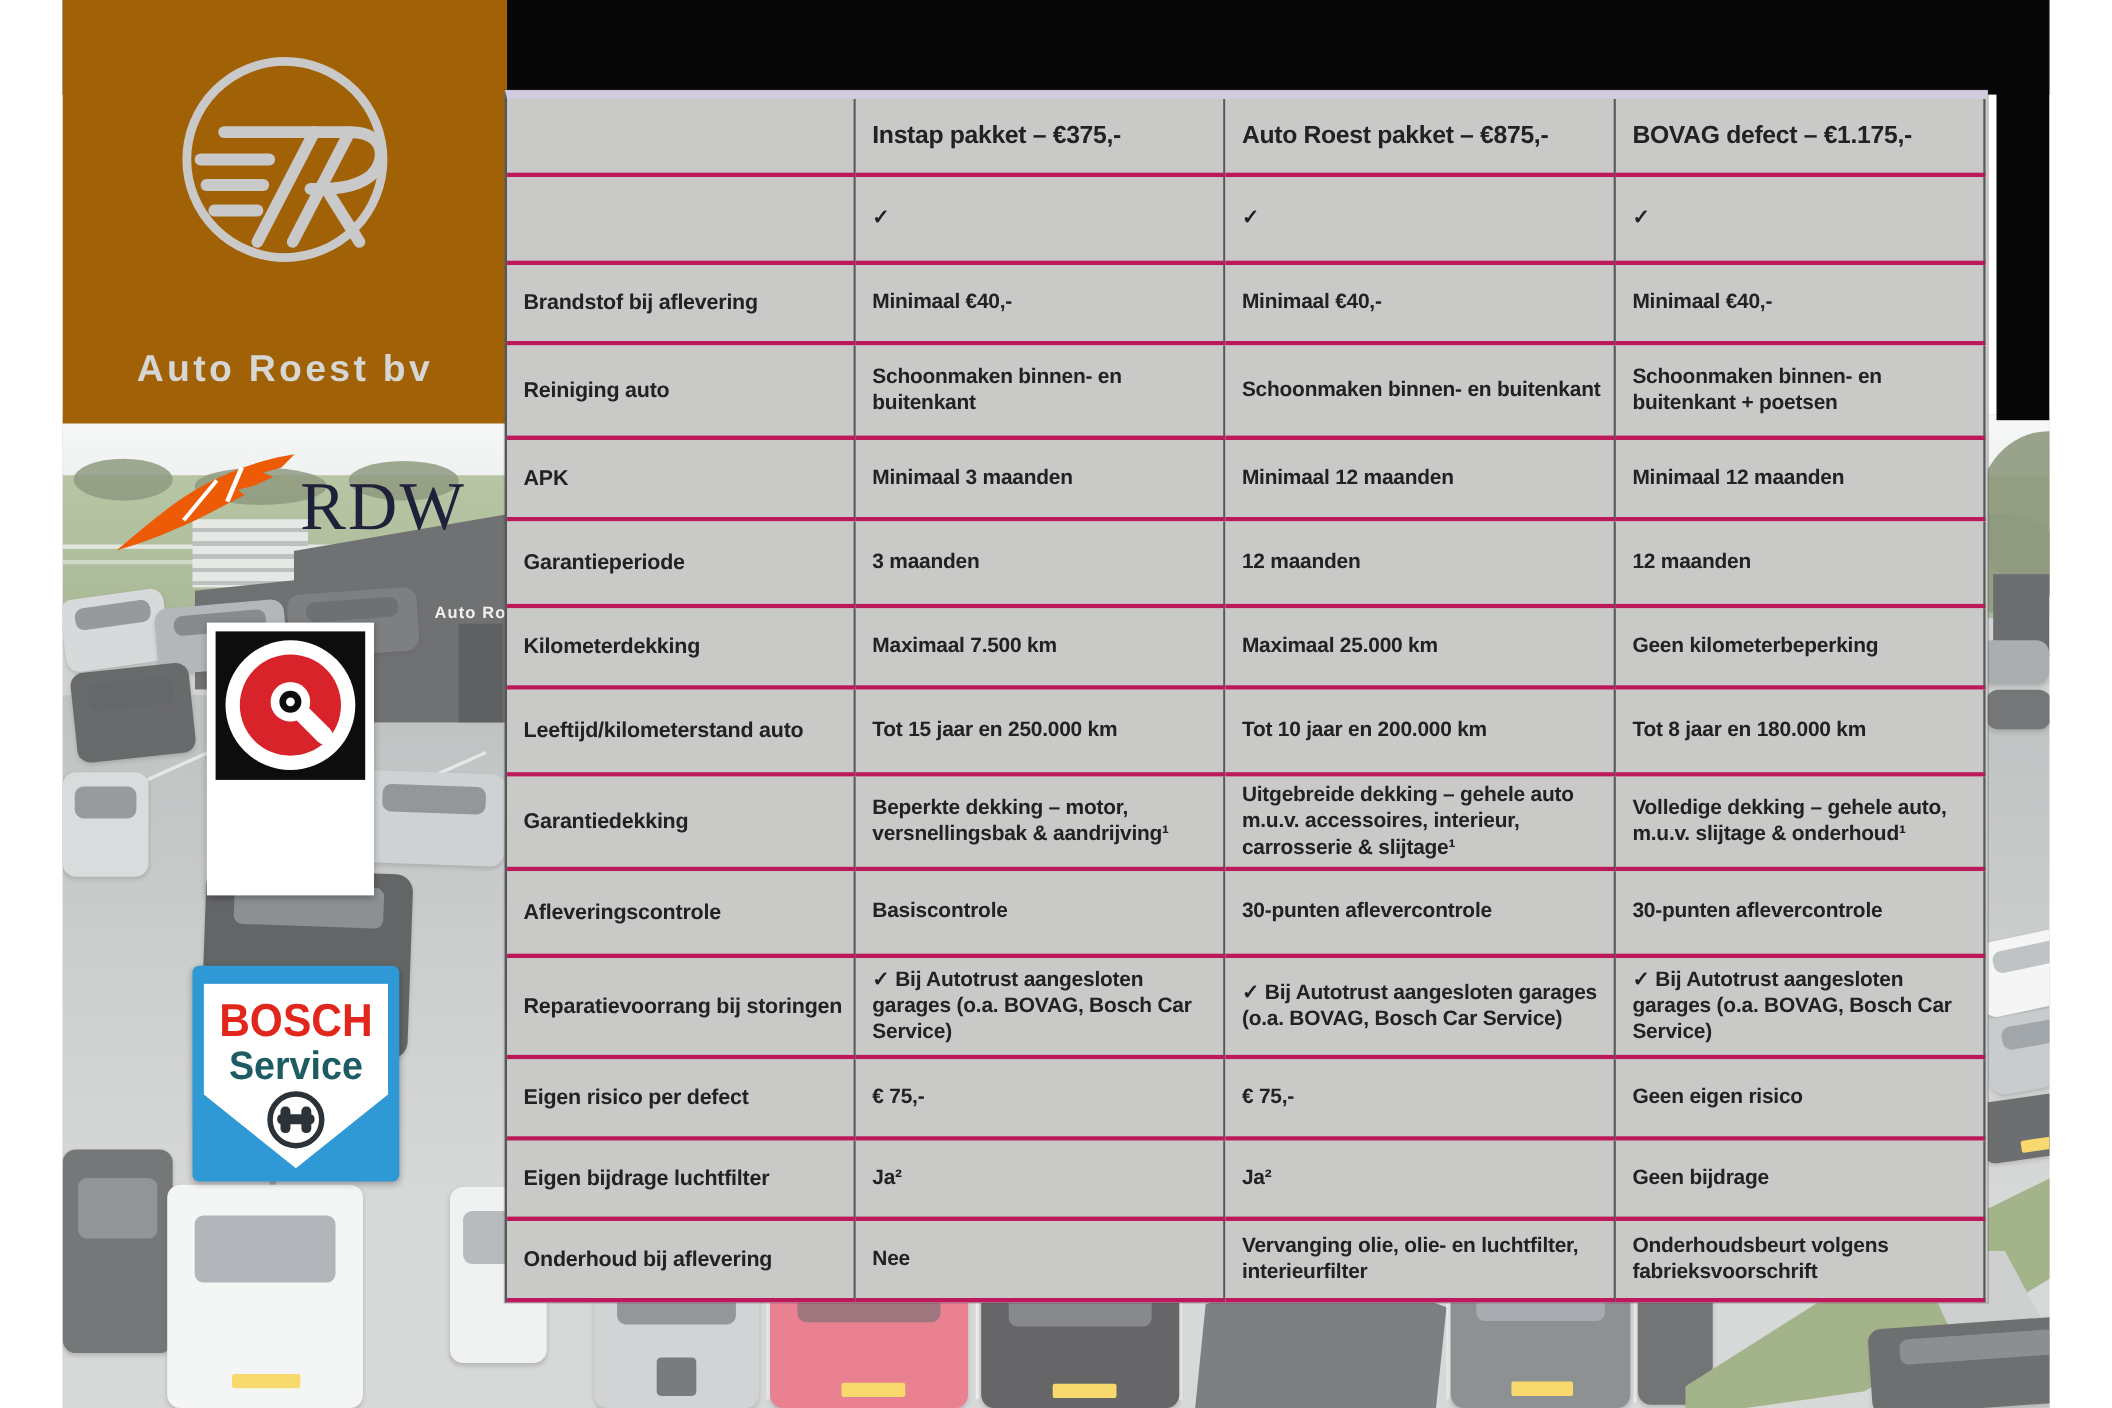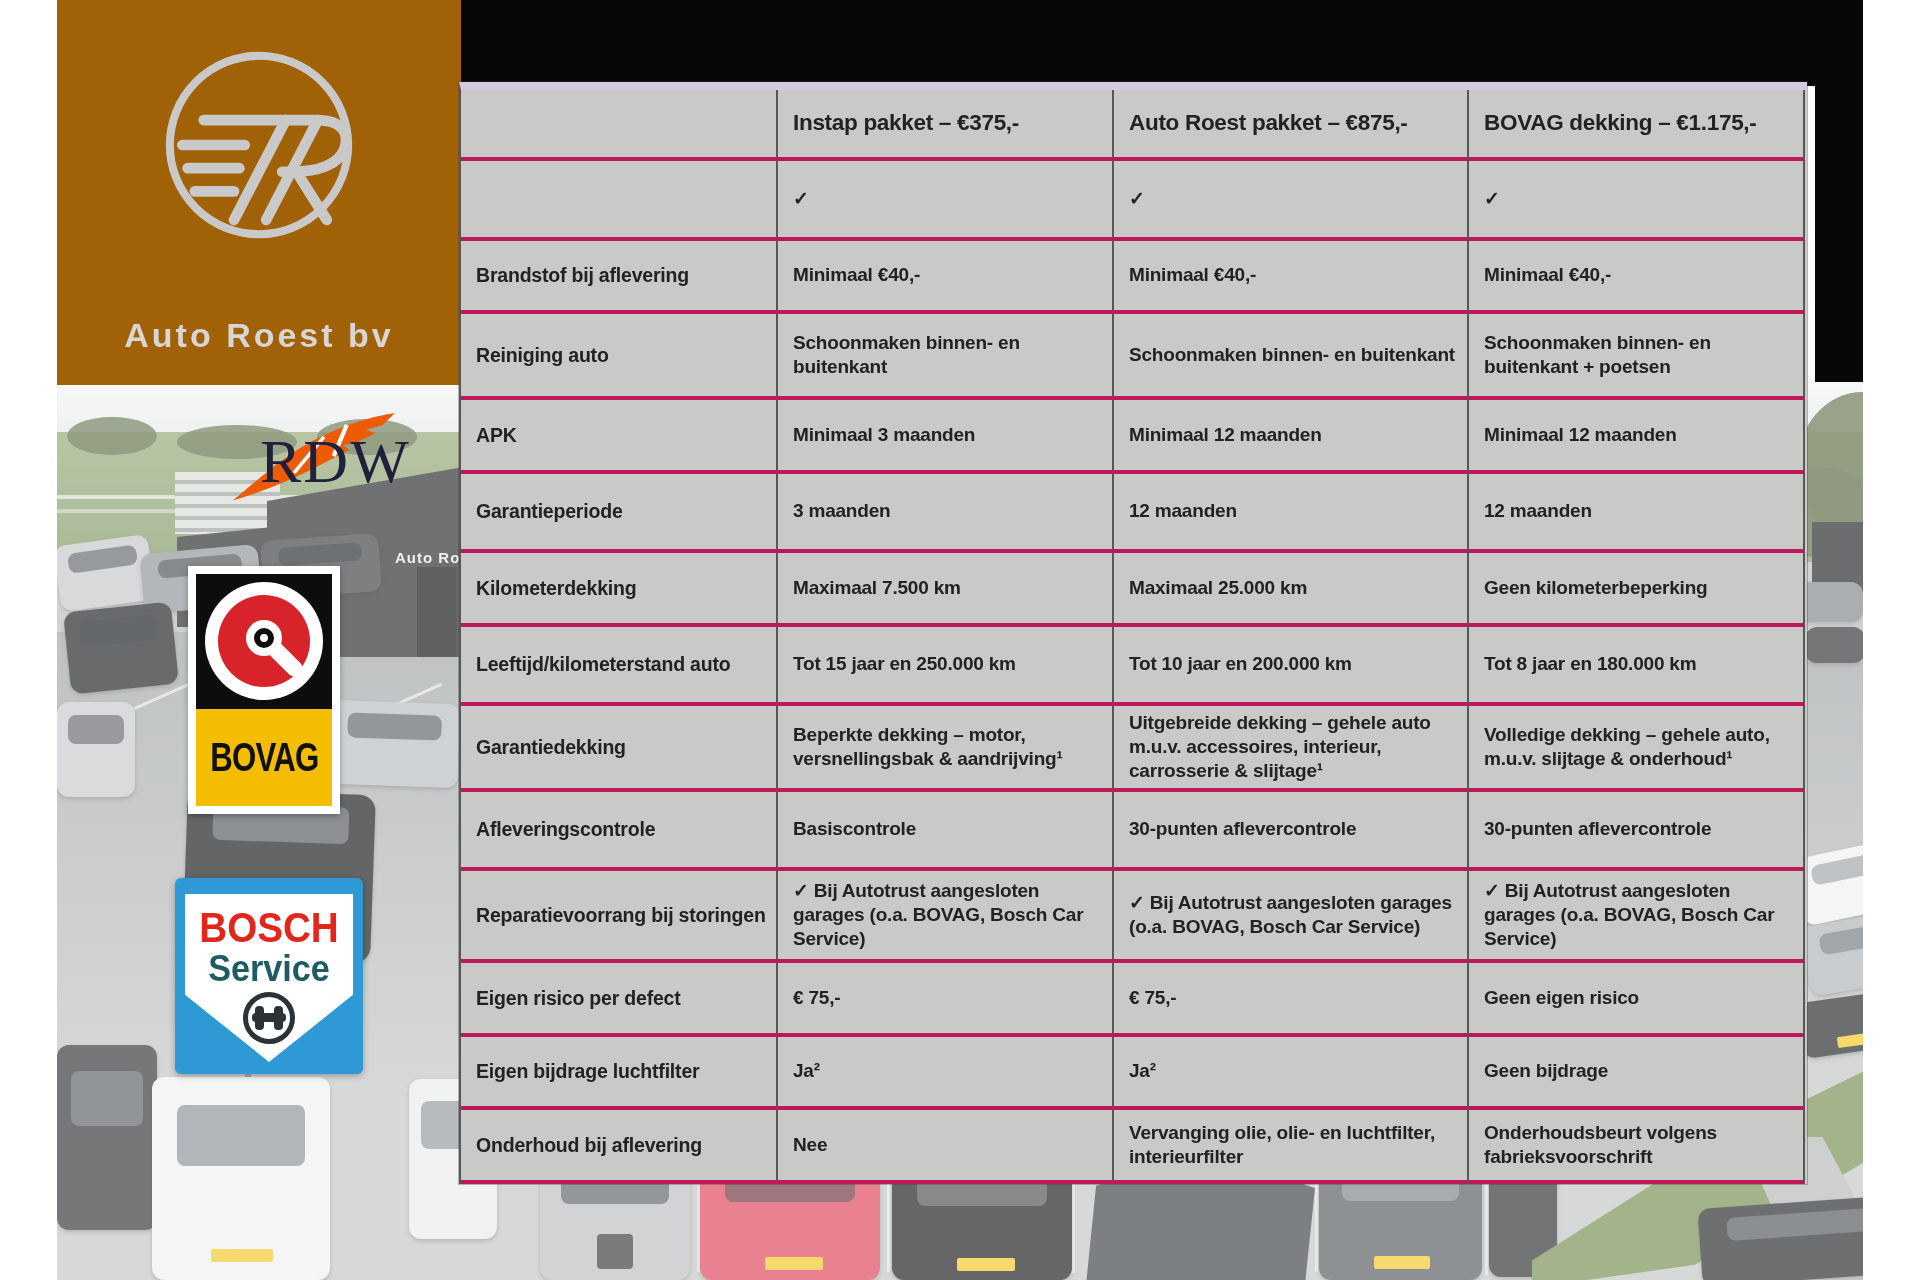--- a/index.html
+++ b/index.html
@@ -25,21 +25,21 @@
   .wash{position:absolute;inset:0;background:rgba(255,255,255,.34);pointer-events:none;}
 
   
   .topbar{position:absolute;left:57px;top:0;width:1806px;height:86px;background:#070707;}
   .logo-box{position:absolute;left:57px;top:0;width:404px;height:385px;background:#a16207;}
   .right-black{position:absolute;left:1815px;top:0;width:48px;height:382px;background:#070707;}
   .brand-name{position:absolute;left:0;right:0;top:316px;text-align:center;color:#d6d6d4;
               font-size:34px;font-weight:bold;letter-spacing:3px;}
 
   
-  .rdw{position:absolute;left:82px;top:398px;width:320px;height:120px;text-align:right;}
+  .rdw{position:absolute;left:95px;top:398px;width:320px;height:120px;}
   .rdw-text{position:absolute;left:178px;top:28px;font-family:"Liberation Serif",serif;
             font-size:62px;color:#20203a;letter-spacing:2px;}
 
   
   .bovag{position:absolute;left:188px;top:566px;width:152px;height:248px;background:#ffffff;
          padding:8px;box-sizing:border-box;box-shadow:0 2px 6px rgba(0,0,0,.3);}
   .bovag-top{position:relative;width:100%;height:58%;background:#0d0d0d;overflow:hidden;}
   .bovag-ring{position:absolute;left:50%;top:50%;width:118px;height:118px;transform:translate(-50%,-50%);
               background:#ffffff;border-radius:50%;}
   .bovag-red{position:absolute;left:50%;top:50%;width:92px;height:92px;transform:translate(-50%,-50%);
@@ -223,43 +223,40 @@
     <span class="rdw-text">RDW</span>
   </div>
 
   <div class="bovag">
     <div class="bovag-top">
       <div class="bovag-ring"></div>
       <div class="bovag-red"></div>
       <div class="bovag-arm"></div>
       <div class="bovag-hub"></div>
     </div>
-    <div class="bovag-bottom">
-      <span class="bovag-word">BOVAG</span>
-    </div>
   </div>
 
   <div class="bosch">
     <div class="bosch-shield">
       <div class="bosch-word">BOSCH</div>
       <div class="bosch-service">Service</div>
       <div class="bosch-anchor">
         <i class="v1"></i>
           <i class="v2"></i>
           <i class="h1"></i>
       </div>
     </div>
   </div>
 
   <div class="pakket-wrap">
     <div class="pakket">
         <div class="cell header"></div>
         <div class="cell header">Instap pakket – €375,-</div>
         <div class="cell header">Auto Roest pakket – €875,-</div>
-        <div class="cell header">BOVAG dekking – €1.175,-</div>
+        <div class="cell header">BOVAG defect – €1.175,-</div>
         <div class="cell rowlabel"></div>
         <div class="cell ">✓</div>
         <div class="cell ">✓</div>
         <div class="cell ">✓</div>
         <div class="cell rowlabel">Brandstof bij aflevering</div>
         <div class="cell ">Minimaal €40,-</div>
         <div class="cell ">Minimaal €40,-</div>
         <div class="cell ">Minimaal €40,-</div>
         <div class="cell rowlabel">Reiniging auto</div>
         <div class="cell ">Schoonmaken binnen- en buitenkant</div>

